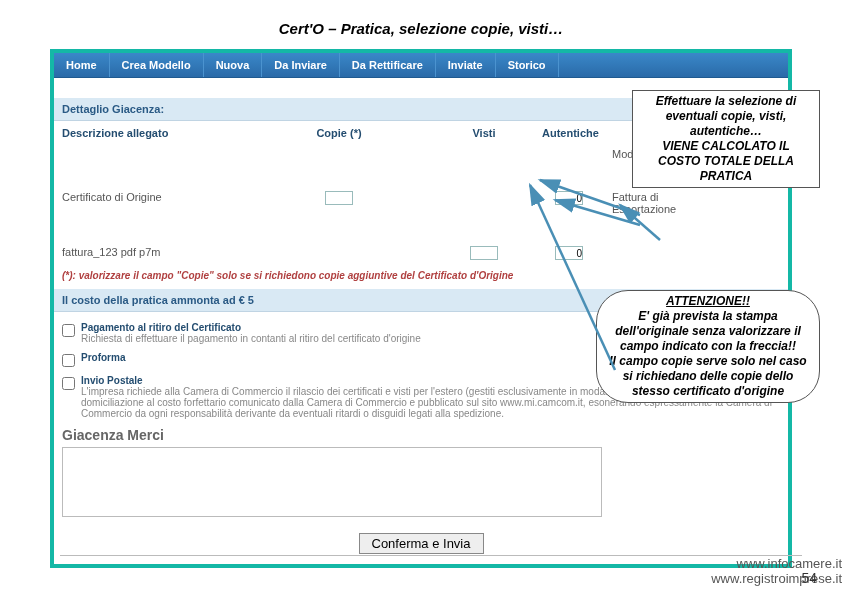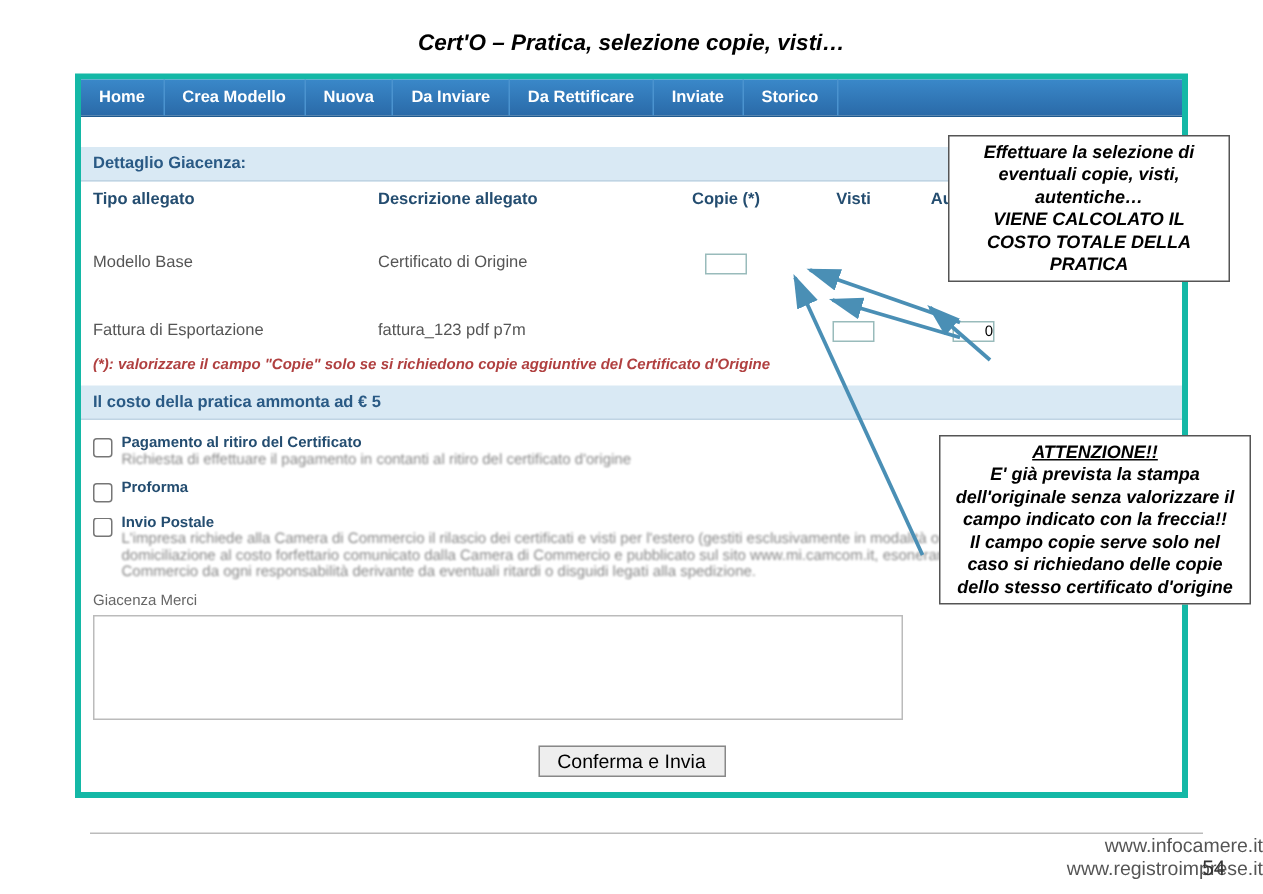--- a/index.html
+++ b/index.html
@@ -12,28 +12,28 @@
   .section-bar { background:#d9e9f4; color:#2a5a85; font-weight:bold; font-size:11px; padding:5px 8px; border-bottom:1px solid #c0d4e3; }
   .grid { display:grid; grid-template-columns: 190px 190px 100px 70px 90px; font-size:11px; }
   .grid .hdr { color:#244d70; font-weight:bold; padding:6px 8px 3px; }
   .grid .cell { color:#555; padding:3px 8px 4px; filter: blur(0.3px); margin-top: 24px; }
   .numbox { width:28px; height:14px; font-size:10px; text-align:right; border:1px solid #9bb; background:#fff; }
   .footnote { color:#b04040; font-size:10px; padding:6px 8px 8px; filter: blur(0.3px); font-weight:bold; font-style:italic;}
   .opt-row { display:flex; align-items:flex-start; gap:6px; padding:4px 8px; font-size:10px; color:#666; }
   .opt-row .lbl { font-weight:bold; color:#244d70; filter: blur(0.2px); }
   .opt-row .desc { color:#888; filter: blur(0.6px); display:block; }
   input[type=checkbox] { margin-top:2px; }
-  .giac { font-size:10px; color:#666; font-weight:normal; padding:4px 8px 2px; filter: blur(0.3px);}
+  .giac { font-size:14px; color:#666; font-weight:bold; padding:4px 8px 2px; filter: blur(0.3px);}
   .bigtext { margin:2px 8px 8px; height:70px; width:540px; border:1px solid #bbb; background:#fff; font-size:10px; resize:none;}
   .submit-row { text-align:center; padding:4px 0 10px; }
   .submit-row button { font-size:13px; padding:2px 12px; border:1px solid #888; background:#eee; cursor:pointer;}
   
   .callout { position:absolute; background:#fff; border:1px solid #555; font-size:12px; text-align:center; padding:3px 8px; line-height:1.25; font-style: normal; }
   .c1 { top:90px; right:22px; width:188px; font-style:italic; font-weight:600;}
-  .c2 { top:290px; right:8px; width:208px; font-style:italic; font-weight:600;}
+  .c2 { top:290px; right:22px; width:224px; font-style:italic; font-weight:600;border-radius:32px;}
   .c2 .und { text-decoration: underline; }
   
   .arrow { position:absolute; pointer-events:none; }
   
   .foot { position:absolute; bottom:10px; left:0; right:0; text-align:right; font-size:13px; color:#555; }
   .pagenum { position:absolute; right:25px; bottom:10px; font-size:14px; color:#333;}
   .hr1 { position:absolute; left:60px; right:40px; bottom:40px; border-top:1px solid #bbb;}
 </style>
 </head>
 <body>
@@ -50,21 +50,20 @@
     <a>Da Inviare</a>
     <a>Da Rettificare</a>
     <a>Inviate</a>
     <a>Storico</a>
   </div>
 
   <div style="height:20px;"></div>
   <div class="section-bar">Dettaglio Giacenza:</div>
 
   <div class="grid">
-    <div class="hdr">Tipo allegato</div>
     <div class="hdr">Descrizione allegato</div>
     <div class="hdr" style="text-align:center">Copie (*)</div>
     <div class="hdr" style="text-align:center">Visti</div>
     <div class="hdr" style="text-align:center">Autentiche</div>
 
     <div class="cell">Modello Base</div>
     <div class="cell">Certificato di Origine</div>
     <div class="cell" style="text-align:center"><input class="numbox" value="" style=""></div>
     <div class="cell" style="text-align:center"></div>
     <div class="cell" style="text-align:center"><input class="numbox" value="0" style=""></div>

